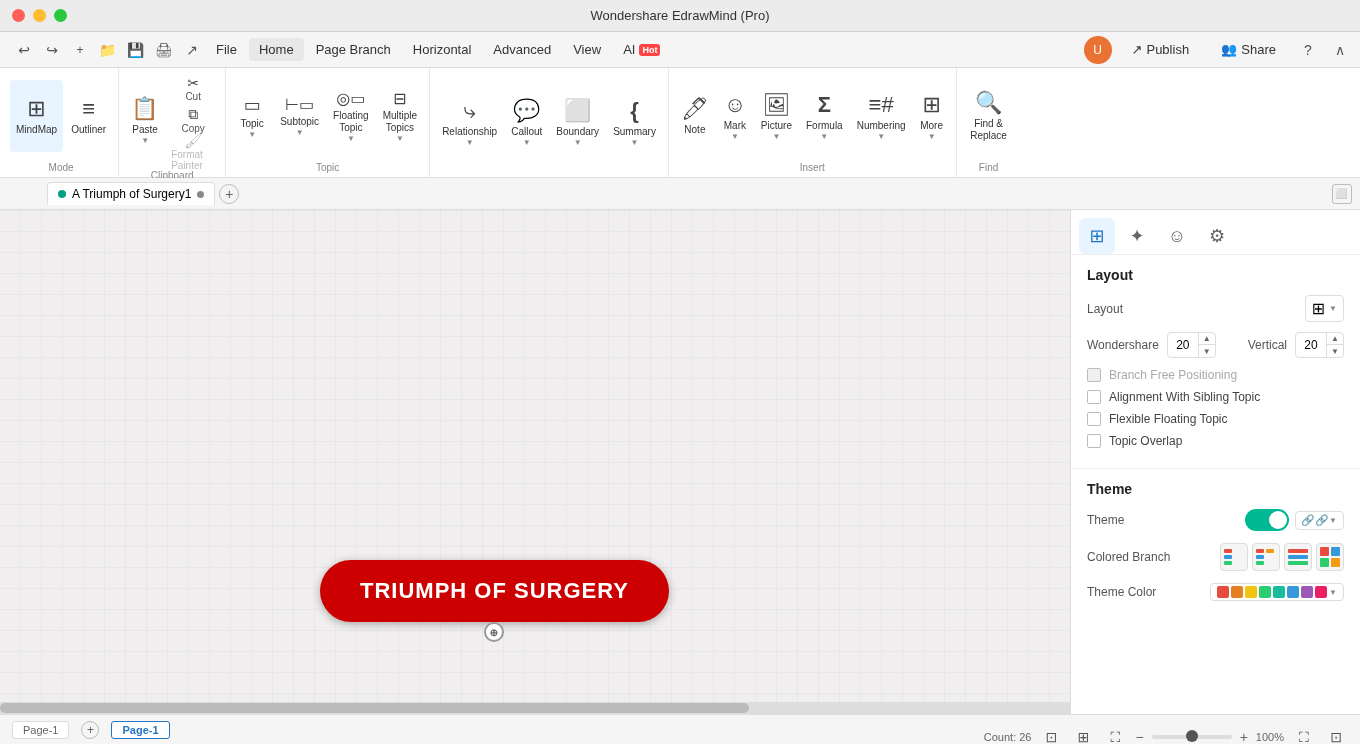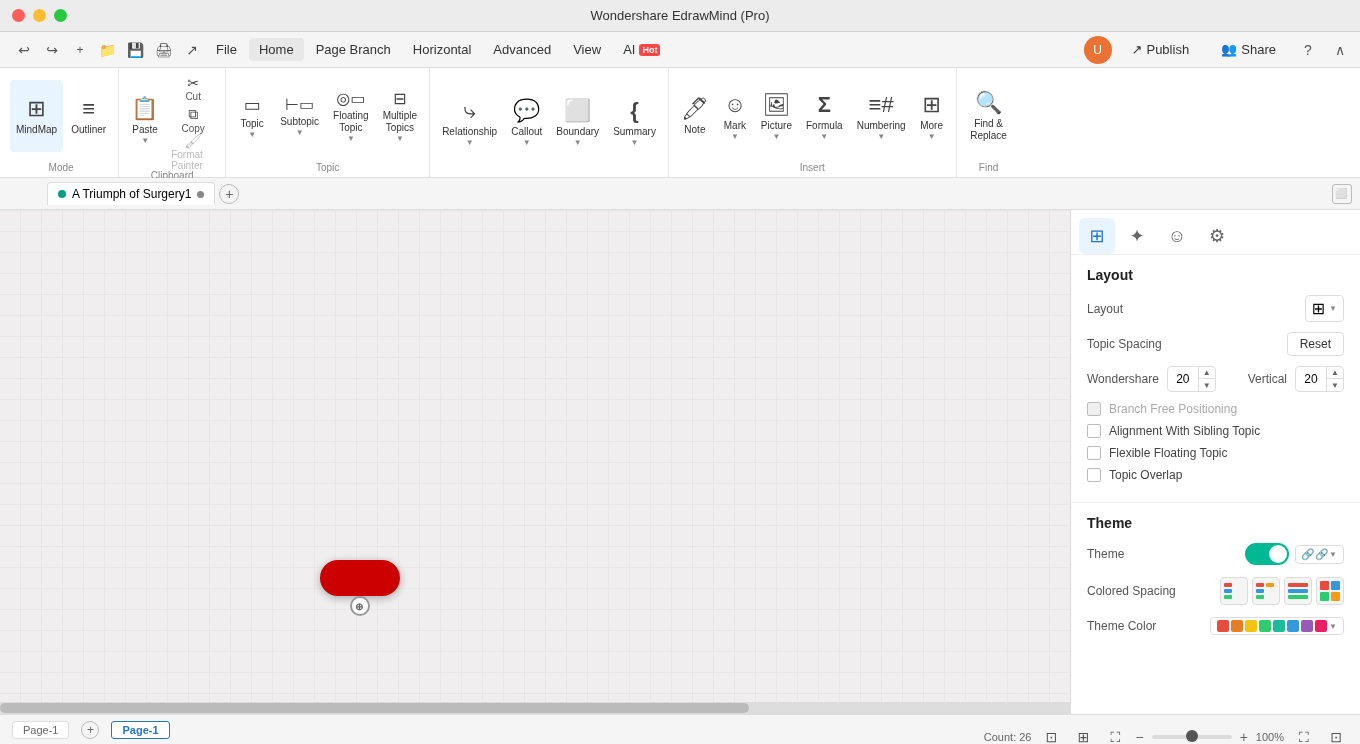--- a/index.html
+++ b/index.html
@@ -653,20 +653,21 @@
   <div class="tab-plus">+</div>
   <div class="expand-btn">⬜</div>
 </div>
 
 <div class="main-area">
 
   <div class="canvas">
     <div class="canvas-inner">
 
       <div class="mind-map-node">
+        <span>TRIUMPH OF SURGERY</span>
         <div class="node-handle">⊕</div>
       </div>
 
     </div>
 
     <div class="canvas-scroll">
       <div class="canvas-scroll-thumb"></div>
     </div>
   </div>
 
@@ -683,24 +684,20 @@
       <div class="panel-section-title">Layout</div>
 
       <div class="panel-row">
         <div class="panel-label">Layout</div>
         <div class="panel-select">
           <span style="font-size:16px;">⊞</span>
           <span class="caret">▼</span>
         </div>
       </div>
 
-      <div class="panel-row">
-        <div class="panel-label">Topic Spacing</div>
-        <button class="reset-btn">Reset</button>
-      </div>
 
       <div class="panel-row">
         <div class="spinner-group">
           <div class="panel-label">Wondershare</div>
           <div class="spinner">
             <div class="spinner-val">20</div>
             <div class="spinner-arrows">
               <div class="spinner-up">▲</div>
               <div class="spinner-down">▼</div>
             </div>
@@ -746,21 +743,21 @@
             <div class="toggle-thumb"></div>
           </div>
           <div style="display:flex;align-items:center;border:1px solid #ddd;border-radius:4px;padding:2px 6px;font-size:11px;">
             <span>🔗🔗</span>
             <span class="caret">▼</span>
           </div>
         </div>
       </div>
 
       <div class="theme-row">
-        <div class="panel-label">Colored Spacing</div>
+        <div class="panel-label">Colored Branch</div>
         <div class="theme-icon-group">
           <div class="theme-icon-box" style="background:#f5f5f5;border:1px solid #ddd;">
             <svg width="24" height="24" viewBox="0 0 24 24">
                 <rect x="2" y="4" width="8" height="4" rx="1" fill="#e74c3c"></rect>
                 <rect x="2" y="10" width="8" height="4" rx="1" fill="#3498db"></rect>
                 <rect x="2" y="16" width="8" height="4" rx="1" fill="#2ecc71"></rect>
               </svg>
           </div>
           <div class="theme-icon-box" style="background:#f5f5f5;border:1px solid #ddd;">
             <svg width="24" height="24" viewBox="0 0 24 24">

